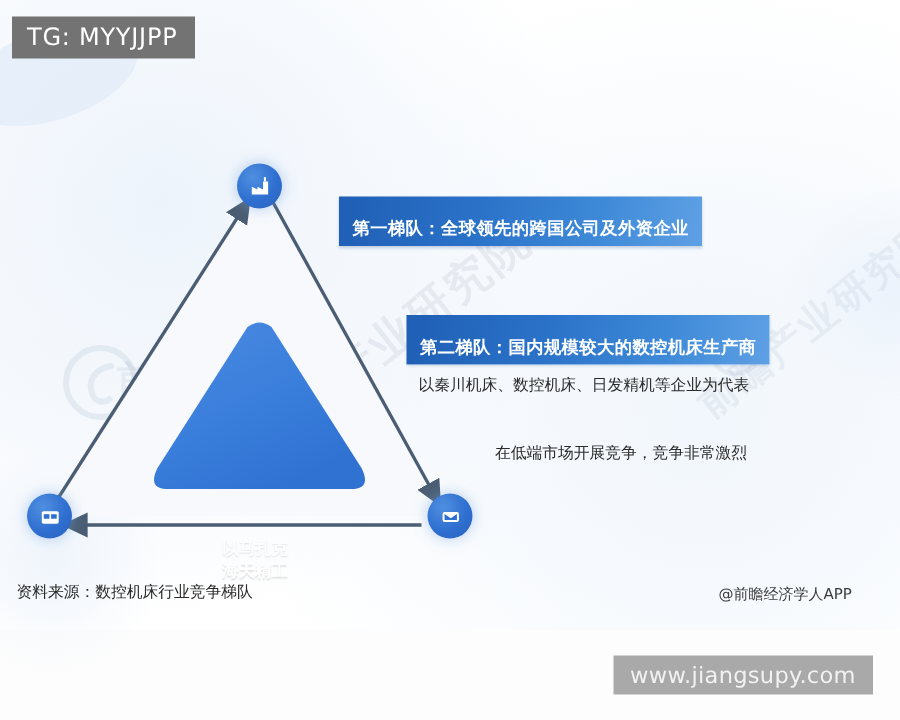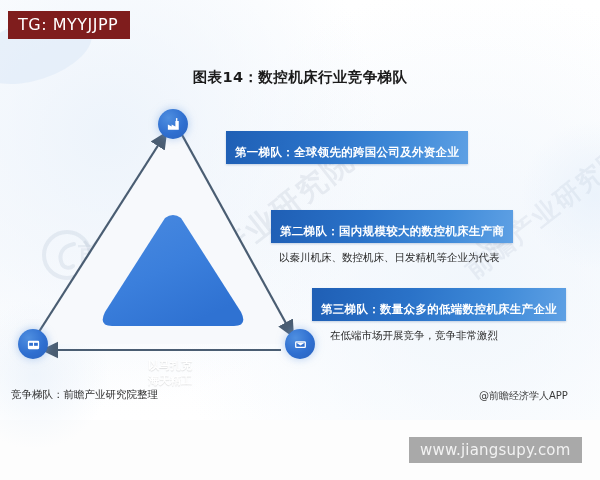--- a/index.html
+++ b/index.html
@@ -18,21 +18,21 @@
           radial-gradient(circle at 78% 68%, rgba(240,246,252,.9) 0%, rgba(255,255,255,0) 55%),
           linear-gradient(180deg,#ffffff 0%,#fbfcfe 60%,#ffffff 100%);}
 
   
   .wm-diag{position:absolute;color:rgba(120,140,165,.13);font-weight:700;
            transform:rotate(-38deg);white-space:nowrap;letter-spacing:2px;}
   .wm-circle{position:absolute;border-radius:50%;}
   .wm-logo{position:absolute;color:rgba(130,150,175,.12);font-weight:700;white-space:nowrap;}
 
   
-  .tg-banner{position:absolute;left:8px;top:11px;background:#7f1d1d;color:#ffffff;
+  .tg-banner{position:absolute;left:8px;top:11px;background:#737373;color:#ffffff;
              font-size:16px;letter-spacing:.5px;padding:4px 12px 5px 10px;}
 
   
   .url-banner{position:absolute;left:409px;top:437px;background:#a9a9a9;color:#f2f2f2;
               font-size:15px;letter-spacing:.2px;padding:4px 11px 4px 11px;}
 
   
   .chart-title{position:absolute;left:0;top:68px;width:600px;text-align:center;
                font-size:14.5px;font-weight:700;color:#1b1b1b;letter-spacing:.4px;}
 
@@ -90,21 +90,20 @@
     <circle cx="27" cy="27" r="23" fill="none" stroke="rgba(130,150,175,.14)" stroke-width="4"></circle>
     <path d="M34 16 C22 18 18 27 22 36 C24 40 30 41 33 38" fill="none" stroke="rgba(130,150,175,.14)" stroke-width="4" stroke-linecap="round"></path>
   </svg>
   <svg style="position:absolute;left:470px;top:212px;" width="40" height="40" viewBox="0 0 54 54">
     <circle cx="27" cy="27" r="23" fill="none" stroke="rgba(130,150,175,.12)" stroke-width="4"></circle>
     <path d="M34 16 C22 18 18 27 22 36 C24 40 30 41 33 38" fill="none" stroke="rgba(130,150,175,.12)" stroke-width="4" stroke-linecap="round"></path>
   </svg>
 
   <div class="tg-banner">TG: MYYJJPP</div>
 
-  <div class="chart-title">图表14：数控机床行业竞争梯队</div>
 
   <div class="diagram">
 
     <svg width="330" height="270" viewBox="0 0 330 270">
       <defs>
         <linearGradient id="innerTri" x1="0" y1="0" x2="0.6" y2="1">
           <stop offset="0%" stop-color="#4a8ae0"></stop>
           <stop offset="55%" stop-color="#3b7fdc"></stop>
           <stop offset="100%" stop-color="#2f72d2"></stop>
         </linearGradient>
@@ -156,22 +155,21 @@
   <div class="tier t1">
     <div class="tier-bar">第一梯队：全球领先的跨国公司及外资企业</div>
   </div>
 
   <div class="tier t2">
     <div class="tier-bar">第二梯队：国内规模较大的数控机床生产商</div>
     <div class="tier-desc">以秦川机床、数控机床、日发精机等企业为代表</div>
   </div>
 
   <div class="tier t3">
-    <div class="tier-bar">第三梯队：数量众多的低端数控机床生产企业</div>
     <div class="tier-desc">在低端市场开展竞争，竞争非常激烈</div>
   </div>
 
-  <div class="src">竞争梯队：前瞻产业研究院整理</div>
+  <div class="src">资料来源：数控机床行业竞争梯队</div>
   <div class="app">@前瞻经济学人APP</div>
 
   <div class="url-banner">www.jiangsupy.com</div>
 
 </div>
 
 </body></html>

